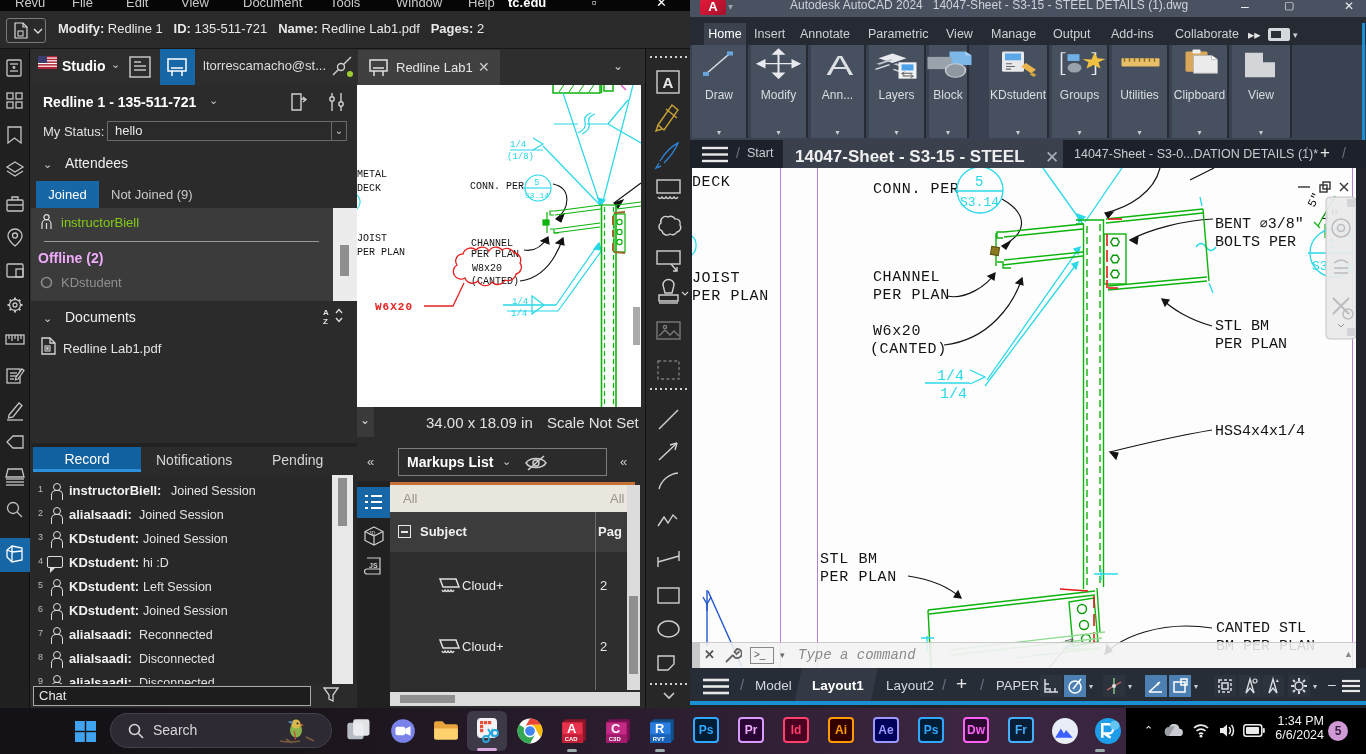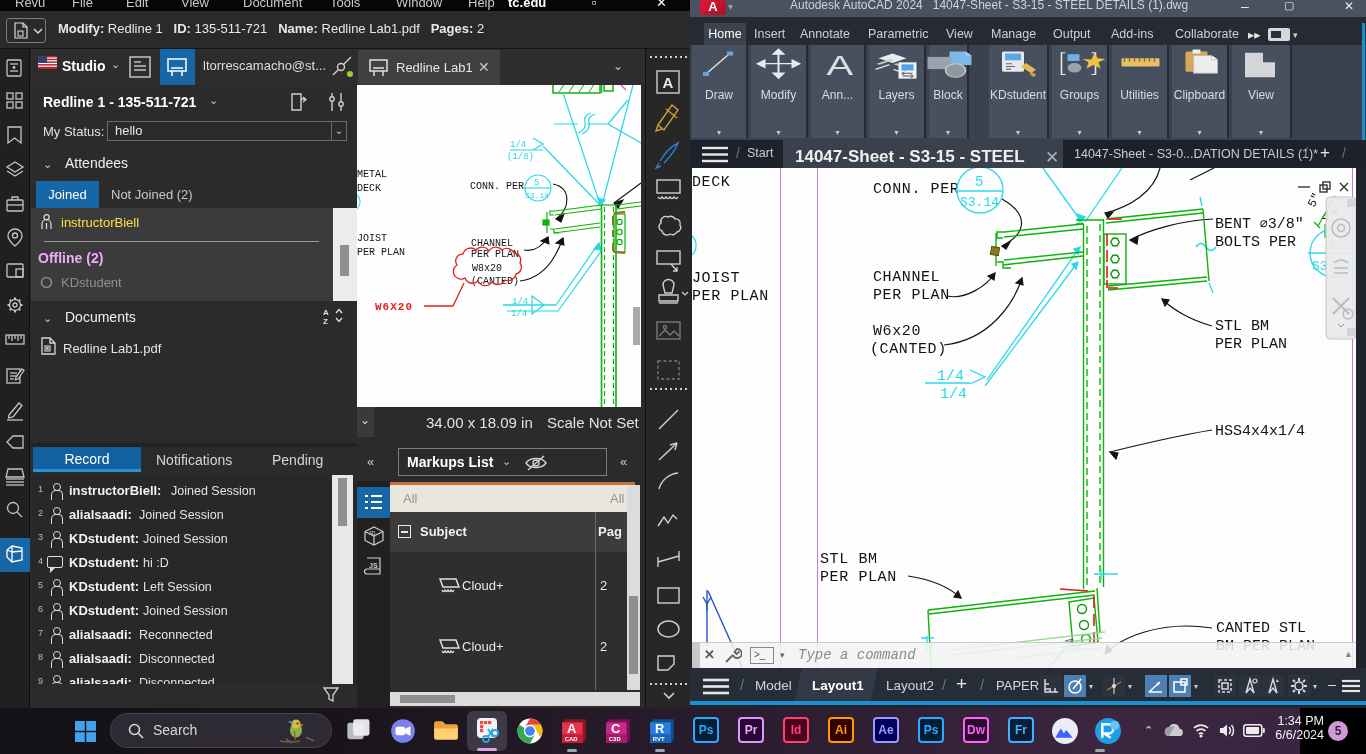--- a/index.html
+++ b/index.html
@@ -26,21 +26,21 @@
 #acad { position:absolute; left:690px; top:0; width:676px; height:708px; background:#21252b; }
 #acadtitle { position:absolute; left:0; top:0; width:676px; height:17px; background:#4a5160; }
 #acadtabs { position:absolute; left:0; top:17px; width:676px; height:28px; background:#262b33; }
 #acadribbon { position:absolute; left:0; top:45px; width:676px; height:95px; background:#3a4150; }
 #acadfiletabs { position:absolute; left:0; top:140px; width:676px; height:28px; background:#1d2129; }
 #acaddraw { position:absolute; left:2px; top:168px; width:664px; height:500px; background:#fdfdfd; overflow:hidden; }
 #acadcmd { position:absolute; left:2px; top:642px; width:664px; height:26px; background:rgba(242,242,242,0.87); border-top:1px solid rgba(160,160,160,0.5); }
 #acadstatus { position:absolute; left:0; top:668px; width:676px; height:33px; background:#272d37; }
 #acadblue { position:absolute; left:0; top:701px; width:676px; height:4px; background:#1a8fd4; }
 
-#taskbar { position:absolute; left:0; top:708px; width:1300px; height:46px; background:linear-gradient(90deg,#141217 0%, #191419 25%, #251a28 45%, #2f1f33 65%, #3c2640 85%, #392540 100%); }
+#taskbar { position:absolute; left:0; top:708px; width:1126px; height:46px; background:linear-gradient(90deg,#141217 0%, #191419 25%, #251a28 45%, #2f1f33 65%, #3c2640 85%, #392540 100%); }
 .tbicon { position:absolute; top:9px; width:28px; height:28px; }
 .seg { position:absolute; }
 .bold { font-weight:bold; }
 .rrow { position:absolute; left:0; width:326px; height:24px; }
 .rnum { position:absolute; left:7px; top:3px; font-size:9px; color:#bdbdbd; }
 .rname { position:absolute; left:38px; top:2px; font-weight:bold; color:#f2f2f2; }
 .rtxt { position:absolute; top:3px; font-size:12.5px; color:#e2e2e2; }
 .rico { position:absolute; left:19px; top:2px; width:12px; height:16px;
   background:
     radial-gradient(circle at 6px 4px, transparent 2.2px, transparent 2.2px),
@@ -245,30 +245,30 @@
 
     <span class="seg" style="left:12px;top:39px;color:#e0e0e0;font-size:13px">My Status:</span>
     <div class="seg" style="left:76px;top:36px;width:240px;height:20px;background:#2a2a2a;border:1px solid #6a6a6a;color:#e8e8e8;font-size:13px;">
       <span style="position:absolute;left:7px;top:1px">hello</span>
       <div style="position:absolute;right:0;top:0;width:15px;height:18px;border-left:1px solid #6a6a6a;color:#ccc;font-size:10px;text-align:center;line-height:18px">⌄</div>
     </div>
 
     <span class="seg" style="left:12px;top:73px;color:#cfcfcf;font-size:11px">⌄</span>
     <span class="seg" style="left:34px;top:70px;color:#efefef;font-size:14px">Attendees</span>
     <div class="seg" style="left:5px;top:96px;width:63px;height:27px;background:#1766a5;color:#fff;font-size:13px;text-align:center;line-height:27px">Joined</div>
-    <span class="seg" style="left:80px;top:102px;color:#c9c9c9;font-size:13px">Not Joined (2)</span>
+    <span class="seg" style="left:80px;top:102px;color:#c9c9c9;font-size:13px">Not Joined (9)</span>
     <div class="seg" style="left:0px;top:123px;width:326px;height:93px;background:#3b3b3b">
       <svg class="seg" style="left:9px;top:6px" width="13" height="16" viewBox="0 0 13 16">
           <g stroke="#e0e0e0" fill="none" stroke-width="1.2">
             <circle cx="6.5" cy="3.2" r="2.6"></circle>
             <path d="M2 15 v-5 a4.5 4.5 0 0 1 9 0 v5"></path>
             <line x1="6.5" y1="9" x2="6.5" y2="15"></line>
           </g>
         </svg>
-      <span class="seg" style="left:30px;top:7px;color:#fde047;font-size:13px">instructorBiell</span>
+      <span class="seg" style="left:30px;top:7px;color:#84cc16;font-size:13px">instructorBiell</span>
       <div class="seg" style="left:13px;top:33px;width:275px;height:1px;background:#9a9a9a"></div>
       <span class="seg bold" style="left:7px;top:42px;color:#f0abfc;font-size:14px">Offline (2)</span>
       <svg class="seg" style="left:9px;top:68px" width="13" height="13" viewBox="0 0 13 13">
           <circle cx="6.5" cy="6.5" r="5" fill="none" stroke="#8a8a8a" stroke-width="1.6"></circle>
         </svg>
       <span class="seg" style="left:30px;top:67px;color:#8f8f8f;font-size:13px">KDstudent</span>
       <div class="seg" style="left:302px;top:0;width:24px;height:93px;background:#ececec">
           <div style="position:absolute;left:7px;top:37px;width:9px;height:31px;background:#8f8f8f"></div>
         </div>
     </div>
@@ -346,20 +346,23 @@
           <span class="rnum">9</span>
           <span class="rico"></span>
           <span class="rname">alialsaadi:</span>
           <span class="rtxt" style="left:108px">Disconnected</span>
         </div>
     </div>
     <div class="seg" style="left:301px;top:390px;width:21px;height:209px;background:#e8e8e8">
         <div style="position:absolute;left:6px;top:3px;width:9px;height:48px;background:#8f8f8f"></div>
       </div>
 
+    <div class="seg" style="left:2px;top:601px;width:278px;height:20px;background:#1d1d1d;border:1px solid #aaa;color:#e8e8e8;font-size:13px">
+        <span style="position:absolute;left:5px;top:1px">Chat</span>
+      </div>
     <svg class="seg" style="left:292px;top:602px" width="16" height="16" viewBox="0 0 16 16">
         <path d="M1 1 h14 L10 8 v6 l-4 -2 v-4 z" fill="none" stroke="#cfcfcf" stroke-width="1.3"></path>
       </svg>
   </div>
   <div id="bbtabbar">
     <div id="bbtab">
       <svg style="position:absolute;left:11px;top:9px" width="22" height="18" viewBox="0 0 22 18">
           <rect x="1" y="1" width="17" height="11" fill="none" stroke="#e0e0e0" stroke-width="1.5"></rect>
           <line x1="4" y1="9" x2="15" y2="9" stroke="#e0e0e0" stroke-width="1.5"></line>
           <line x1="5" y1="12" x2="5" y2="17" stroke="#e0e0e0" stroke-width="1.5"></line>

